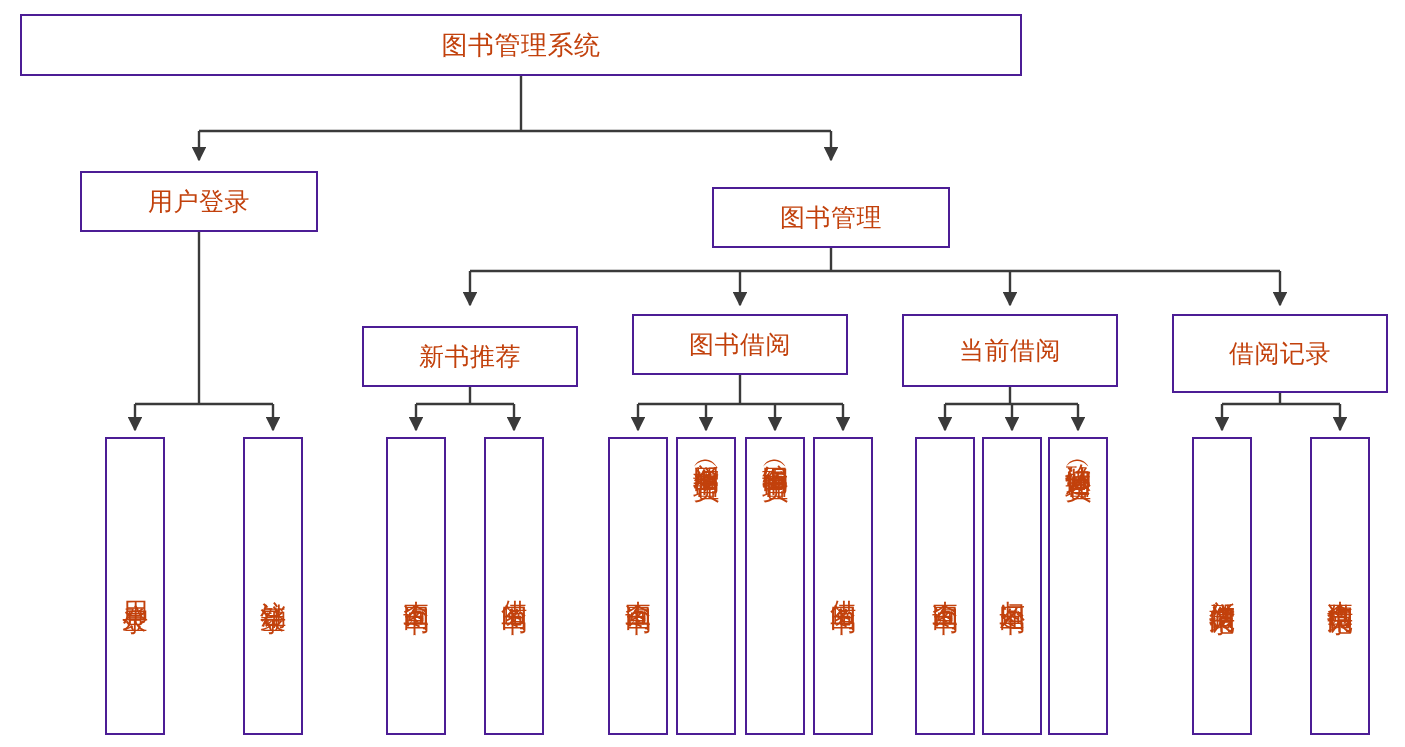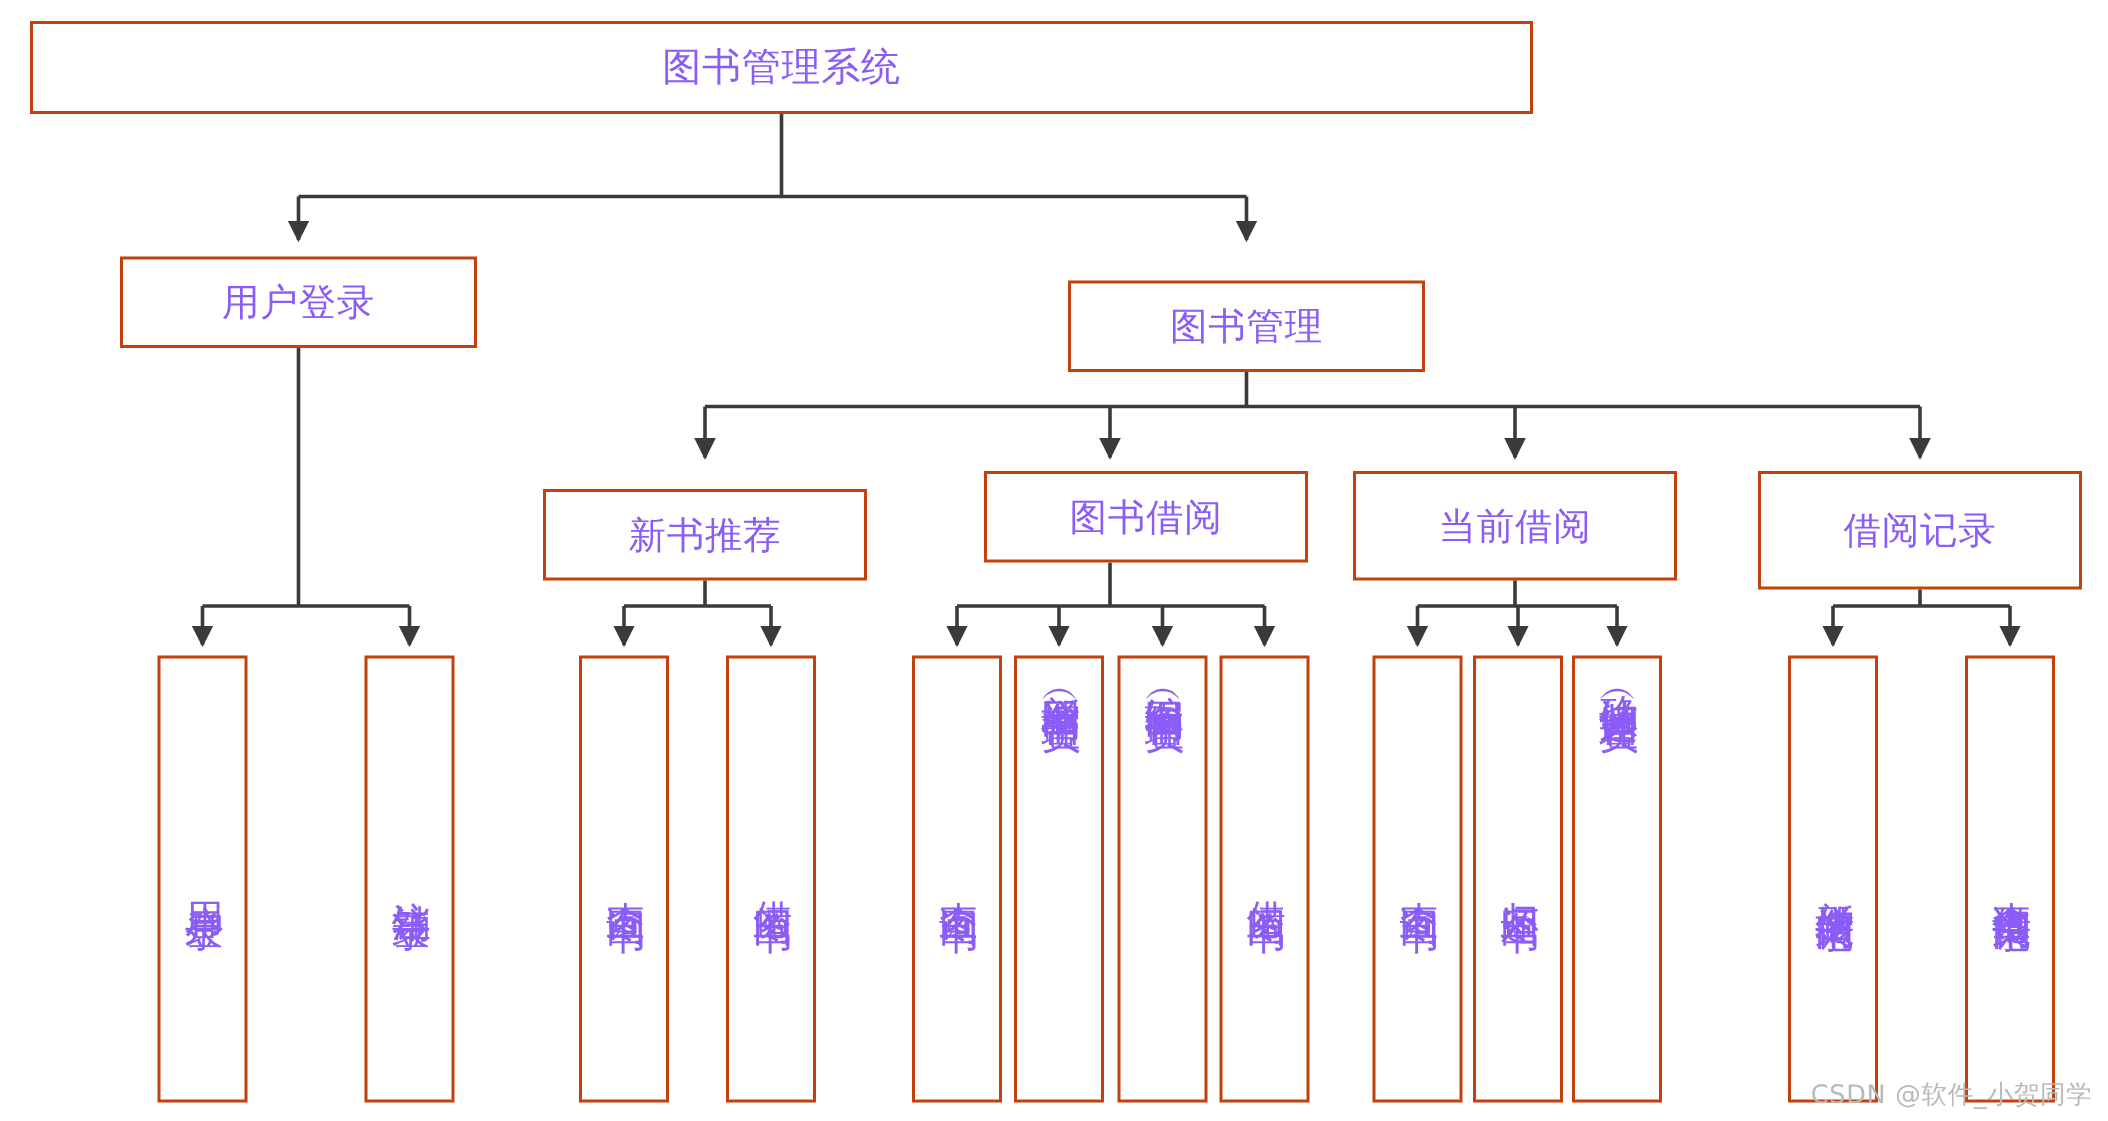--- a/index.html
+++ b/index.html
@@ -23,22 +23,22 @@
     left: 0;
     top: 0;
     width: 1405px;
     height: 747px;
     pointer-events: none;
   }
   .node {
     position: absolute;
     box-sizing: border-box;
     background: #ffffff;
-    border: 2px solid #c2410c;
-    color: #8b5cf6;
+    border: 2px solid #4c1d95;
+    color: #c2410c;
     display: flex;
     align-items: center;
     justify-content: center;
     z-index: 2;
   }
   .node .label {
     display: block;
     line-height: 1.18;
     letter-spacing: 0.5px;
     white-space: nowrap;
@@ -144,21 +144,21 @@
   <div class="node horiz" style="left:80px; top:171px; width:238px; height:61px;">
     <span class="label">用户登录</span>
   </div>
   <div class="node horiz" style="left:712px; top:187px; width:238px; height:61px;">
     <span class="label">图书管理</span>
   </div>
 
   <div class="node horiz" style="left:362px; top:326px; width:216px; height:61px;">
     <span class="label">新书推荐</span>
   </div>
-  <div class="node horiz" style="left:632px; top:314px; width:216px; height:61px;margin-left:24px;">
+  <div class="node horiz" style="left:632px; top:314px; width:216px; height:61px;">
     <span class="label">图书借阅</span>
   </div>
   <div class="node horiz" style="left:902px; top:314px; width:216px; height:73px;">
     <span class="label">当前借阅</span>
   </div>
   <div class="node horiz" style="left:1172px; top:314px; width:216px; height:79px;">
     <span class="label">借阅记录</span>
   </div>
 
   <div class="node vert" style="left:105px; top:437px; width:60px; height:298px;">
@@ -198,15 +198,14 @@
     <span class="label">确认归还（管理员）</span>
   </div>
 
   <div class="node vert long" style="left:1192px; top:437px; width:60px; height:298px;">
     <span class="label">新增借阅记录</span>
   </div>
   <div class="node vert long" style="left:1310px; top:437px; width:60px; height:298px;">
     <span class="label">查询借阅记录</span>
   </div>
 
-  <div class="watermark">CSDN @软件_小贺同学</div>
 
 </div>
 
 </body></html>

